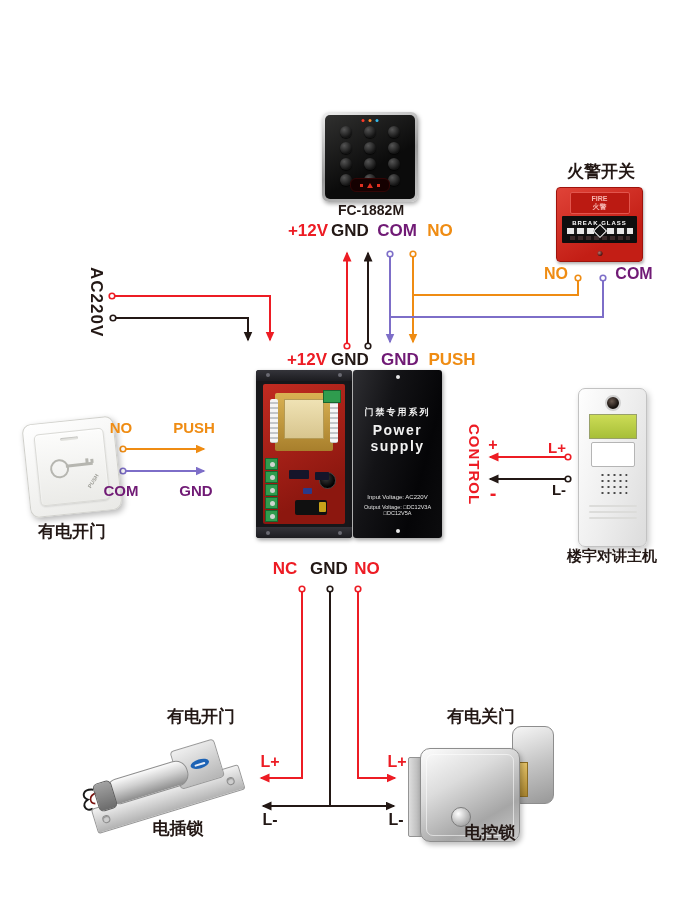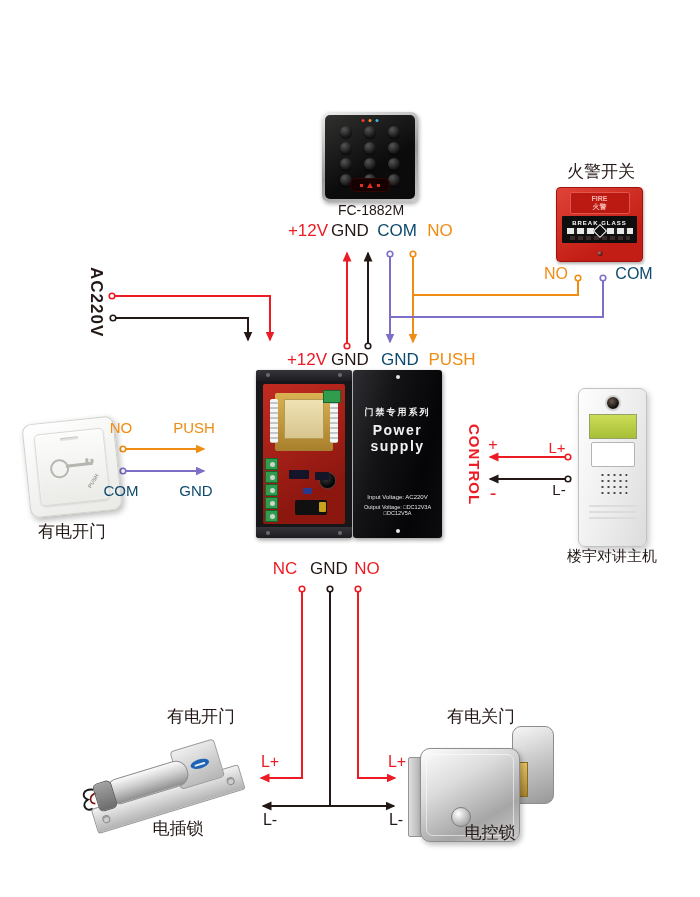--- a/index.html
+++ b/index.html
@@ -1,20 +1,20 @@
 <!DOCTYPE html>
 <html><head>
 <meta charset="utf-8">
 <style>
   html,body{margin:0;padding:0;background:#fff;}
   .canvas{position:relative;width:700px;height:897px;background:#fff;overflow:hidden;
           font-family:"Liberation Sans","DejaVu Sans",sans-serif;}
   .abs{position:absolute;}
-  .lbl{position:absolute;font-weight:normal;white-space:nowrap;transform:translateX(-50%);line-height:1;}
-  .red{color:#ed1c24;} .org{color:#ef8c13;} .pur{color:#0c4a6e;} .blk{color:#231815;}
+  .lbl{position:absolute;font-weight:bold;white-space:nowrap;transform:translateX(-50%);line-height:1;}
+  .red{color:#ed1c24;} .org{color:#ef8c13;} .pur{color:#701a75;} .blk{color:#231815;}
   .f17{font-size:17px;} .f16{font-size:16px;} .f15{font-size:15px;} .f14{font-size:14px;}
   .vert{writing-mode:vertical-rl;transform:none;}
   .wires{position:absolute;left:0;top:0;pointer-events:none;}
 
   
   .keypad{position:absolute;left:322px;top:112px;width:96px;height:90px;border-radius:7px;
           background:linear-gradient(160deg,#efefef,#9a9a9a 55%,#c8c8c8);box-shadow:1px 2px 4px rgba(0,0,0,.35);}
   .keypad-face{position:absolute;inset:3px;border-radius:5px;background:linear-gradient(150deg,#30302f,#0b0b0b 60%);}
   .kp-leds{position:absolute;top:4px;left:50%;transform:translateX(-50%);display:flex;gap:4px;}
   .kp-led{width:3px;height:3px;border-radius:50%;}

